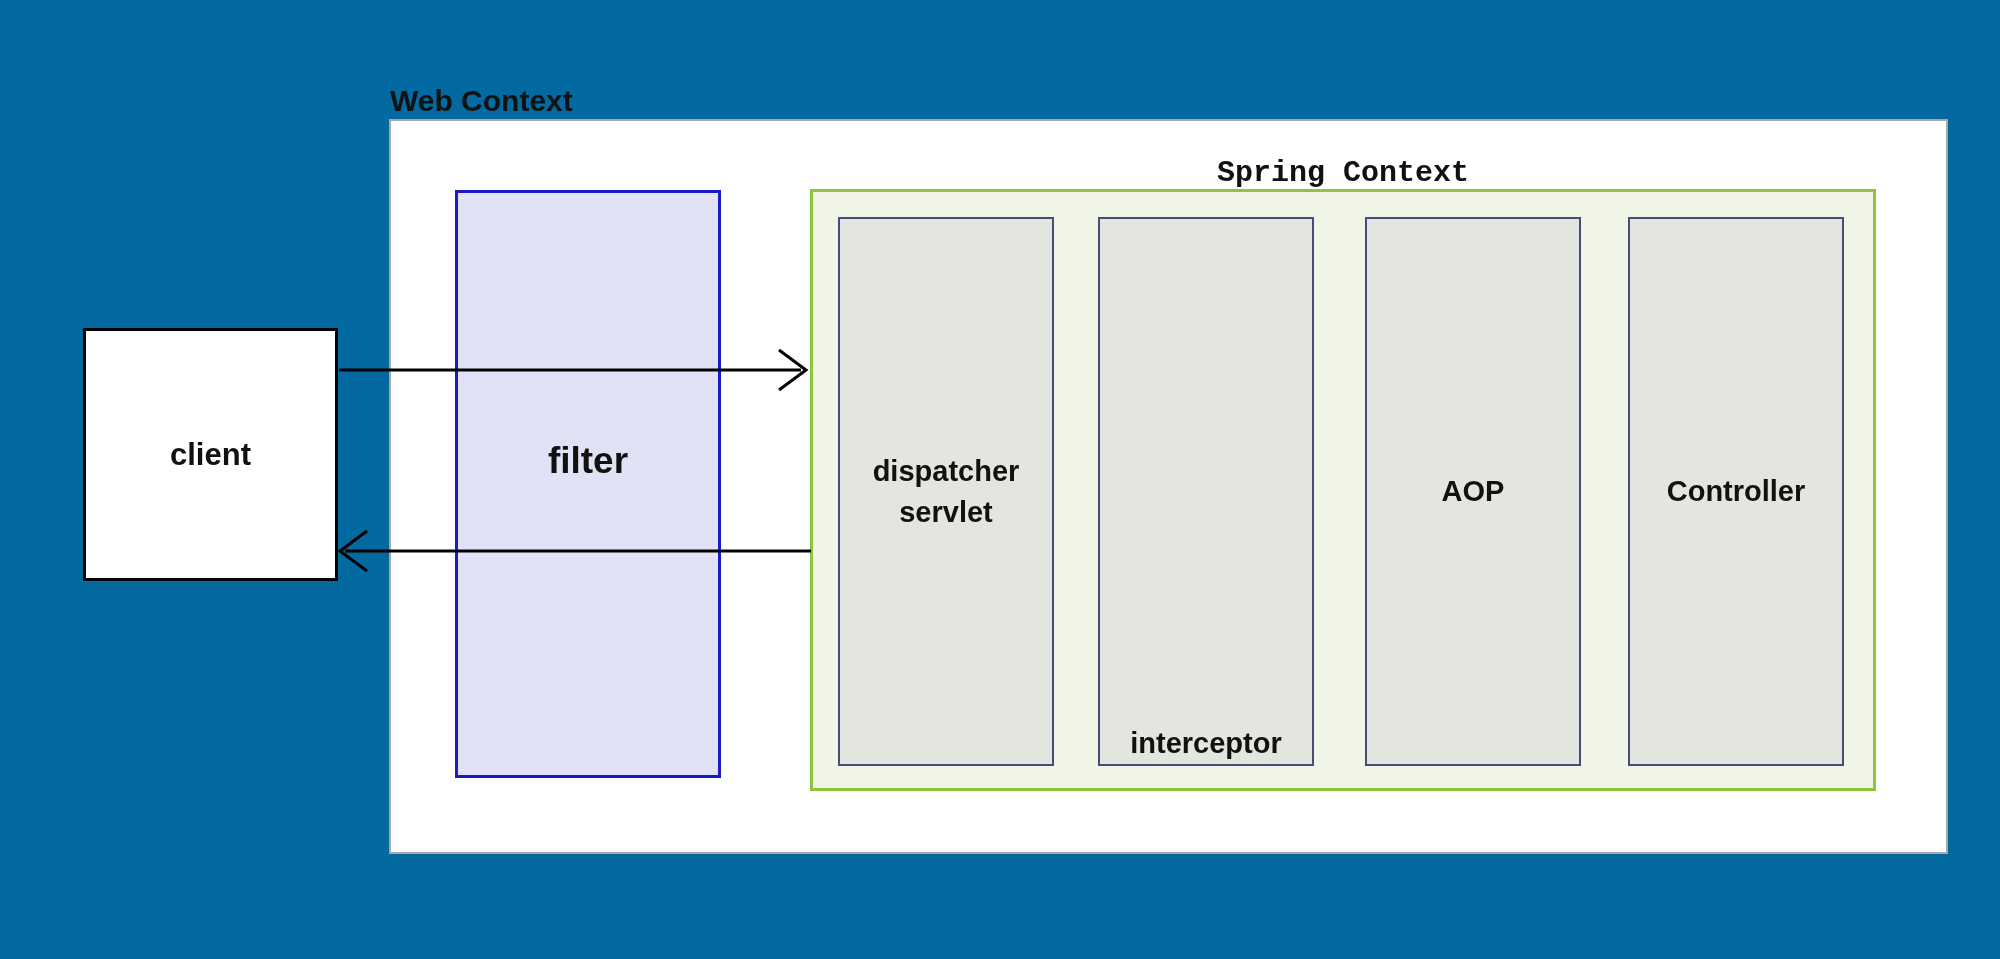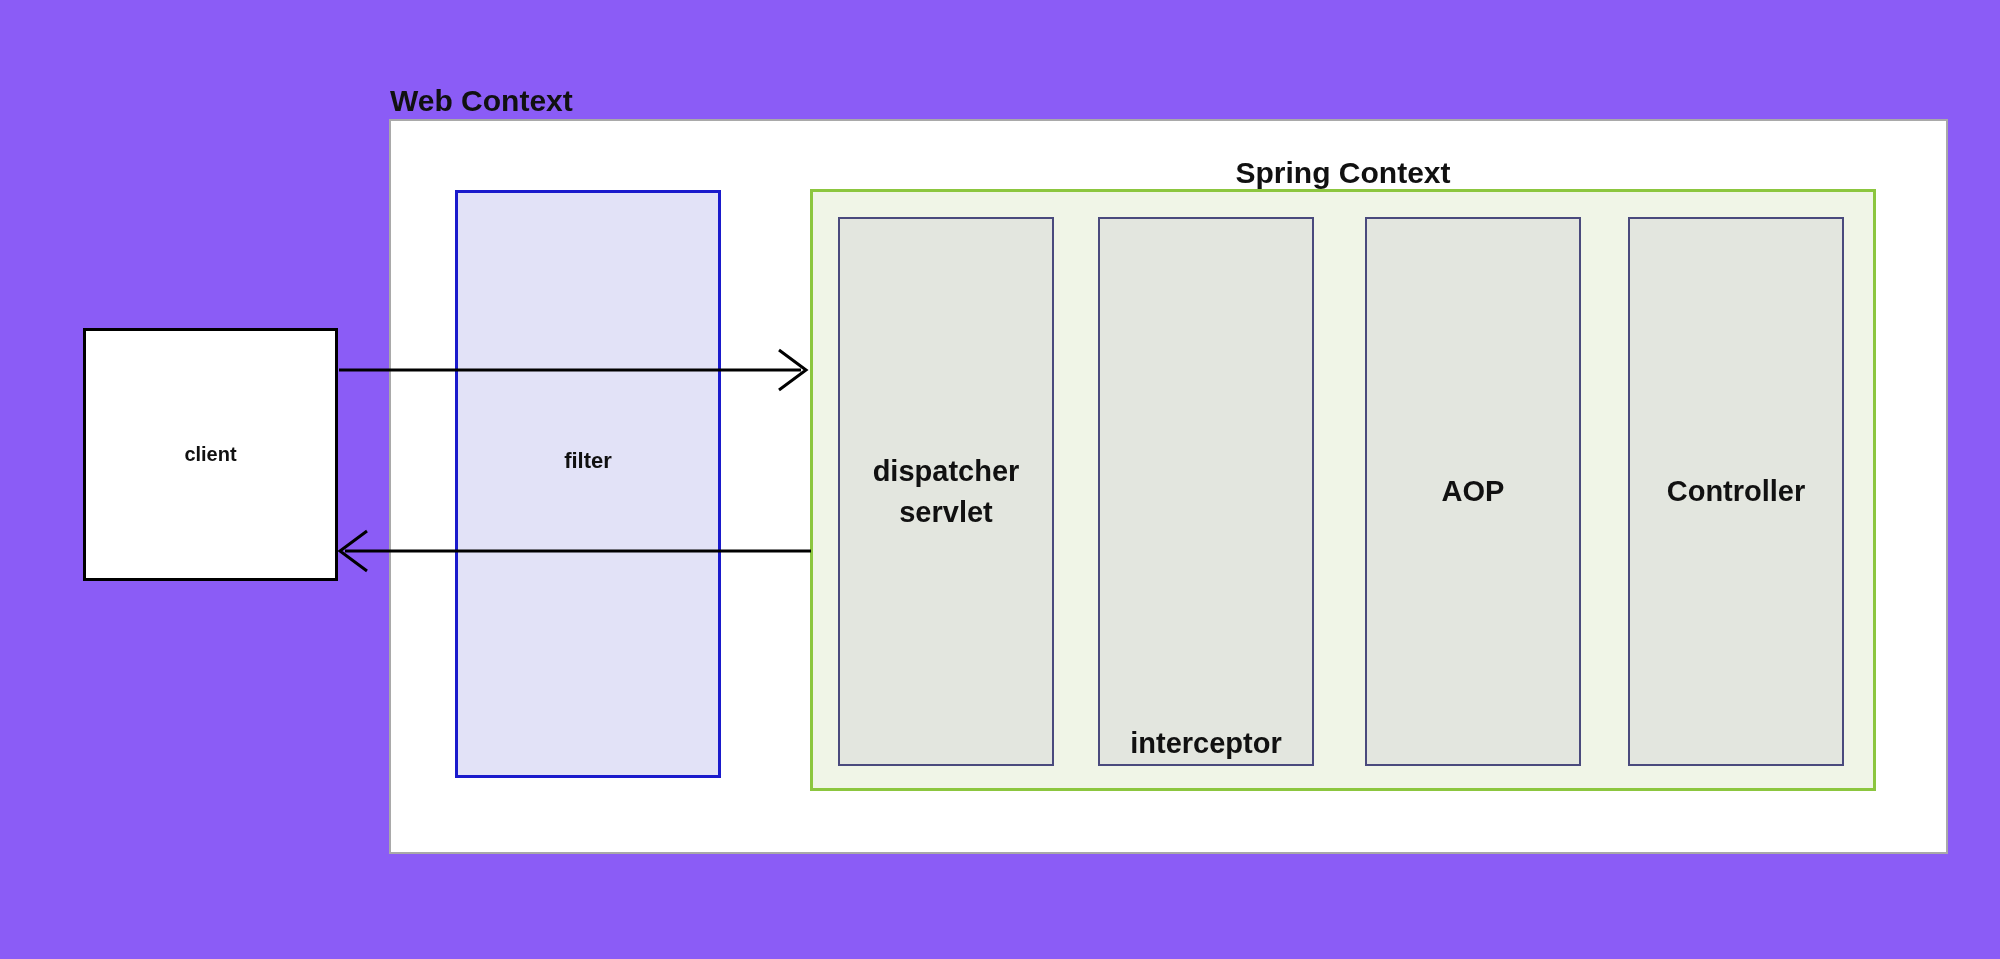--- a/index.html
+++ b/index.html
@@ -4,21 +4,21 @@
 <style>
   html, body {
     margin: 0;
     padding: 0;
     background: #ffffff;
   }
   #canvas {
     position: relative;
     width: 2000px;
     height: 959px;
-    background: #8b5cf6;
+    background: #0369a1;
     font-family: "Liberation Sans", "DejaVu Sans", sans-serif;
     color: #111111;
     overflow: hidden;
   }
   .ctx-label {
     position: absolute;
     font-size: 30px;
     font-weight: 700;
     color: #111111;
     white-space: nowrap;
@@ -44,43 +44,44 @@
   #web-context-label {
     left: 390px; top: 84px;
   }
   
   #client-box {
     left: 83px; top: 328px;
     width: 255px; height: 253px;
     border: 3px solid #000000;
     background: #ffffff;
   }
-  #client-box .box-label { font-size: 20px; }
+  #client-box .box-label { font-size: 31px; }
   
   #filter-box {
     left: 455px; top: 190px;
     width: 266px; height: 588px;
     border: 3px solid #1a1acc;
     background: #e2e2f7;
   }
   #filter-box .box-label {
-    font-size: 22px;
+    font-size: 37px;
     margin-bottom: 46px; 
   }
   
   #spring-box {
     left: 810px; top: 189px;
     width: 1066px; height: 602px;
     border: 3px solid #8cc63f;
     background: #f0f5e7;
   }
   #spring-label {
     left: 810px; top: 156px;
     width: 1066px;
     text-align: center;
+    font-family: Liberation Mono, monospace;
   }
   
   .component-box {
     top: 217px;
     width: 216px; height: 549px;
     border: 2px solid #4a4a7d;
     background: #e3e6df;
   }
   .component-box .box-label {
     font-size: 29px;

